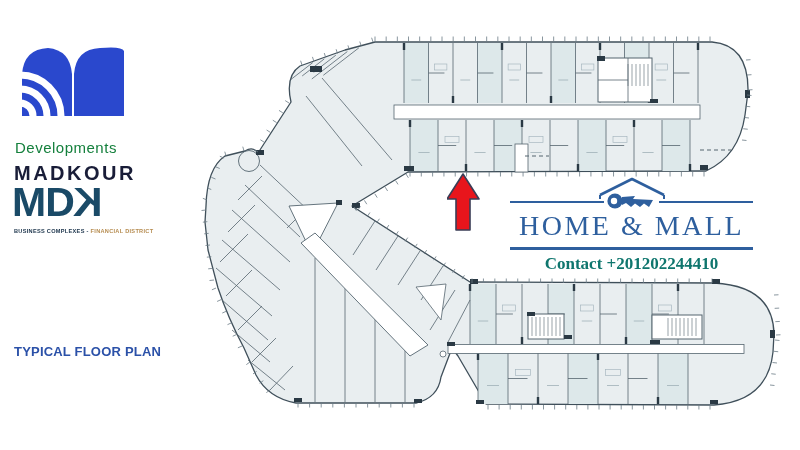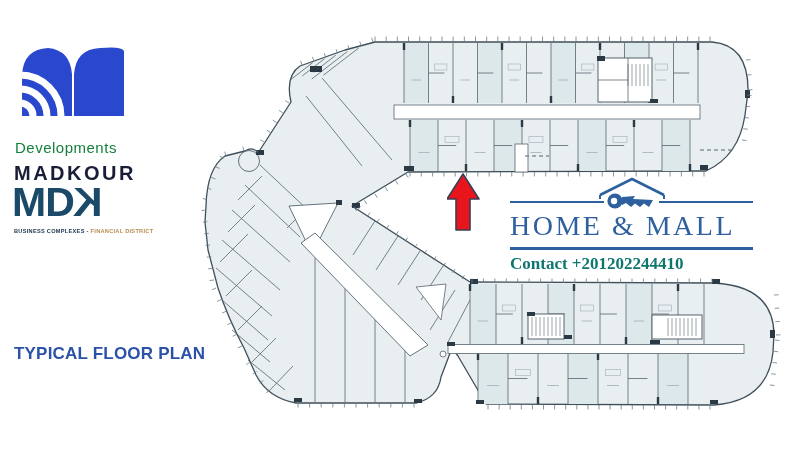--- a/index.html
+++ b/index.html
@@ -10,25 +10,25 @@
   
   .madkour-name{position:absolute;left:14px;top:115px;font-size:20px;font-weight:800;
     letter-spacing:2.5px;margin-top:47px;}
   .madkour-sub{position:absolute;left:15px;top:139px;font-size:15px;font-weight:500;
     letter-spacing:.5px;}
   .mdk-word{position:absolute;left:12px;top:182px;font-size:41px;font-weight:800;
     letter-spacing:-1px;line-height:1;}
   .mdk-word .flip{display:inline-block;transform:scaleX(-1);}
   .mdk-tag{position:absolute;left:14px;top:228px;font-size:5.6px;font-weight:700;
     letter-spacing:.3px;white-space:nowrap;}
-  .caption{position:absolute;left:14px;top:344px;font-size:17px;font-weight:800;
+  .caption{position:absolute;left:14px;top:344px;font-size:13px;font-weight:800;
     letter-spacing:.2px;}
 
   
-  .promo{position:absolute;left:510px;top:172px;width:243px;text-align:left;
+  .promo{position:absolute;left:510px;top:172px;width:243px;text-align:center;
     font-family:"Liberation Serif",serif;}
   .promo .icon-wrap{position:relative;height:36px;}
   .promo .hm-line{position:absolute;top:29px;height:2px;width:94px;}
   .promo .hm-line.left{left:0;}
   .promo .hm-line.right{right:0;}
   .promo .roofkey{position:absolute;left:50%;transform:translateX(-50%);top:2px;}
   .promo .title{font-size:28px;letter-spacing:2.5px;margin-top:2px;white-space:nowrap;}
   .promo .rule{height:2.5px;margin-top:5px;}
   .promo .contact{font-size:17px;font-weight:700;margin-top:4px;white-space:nowrap;}
 

